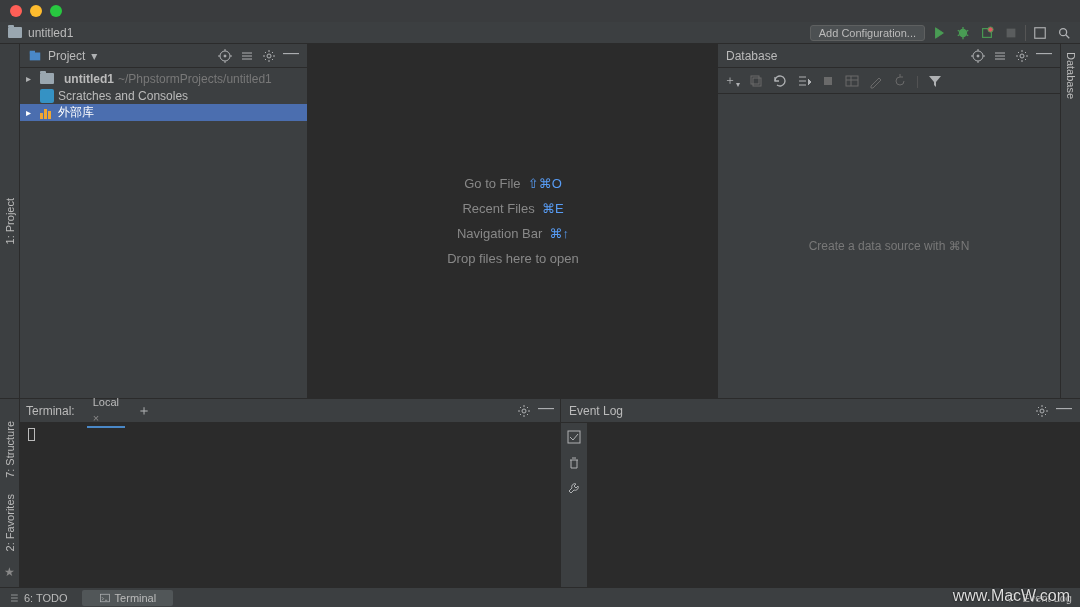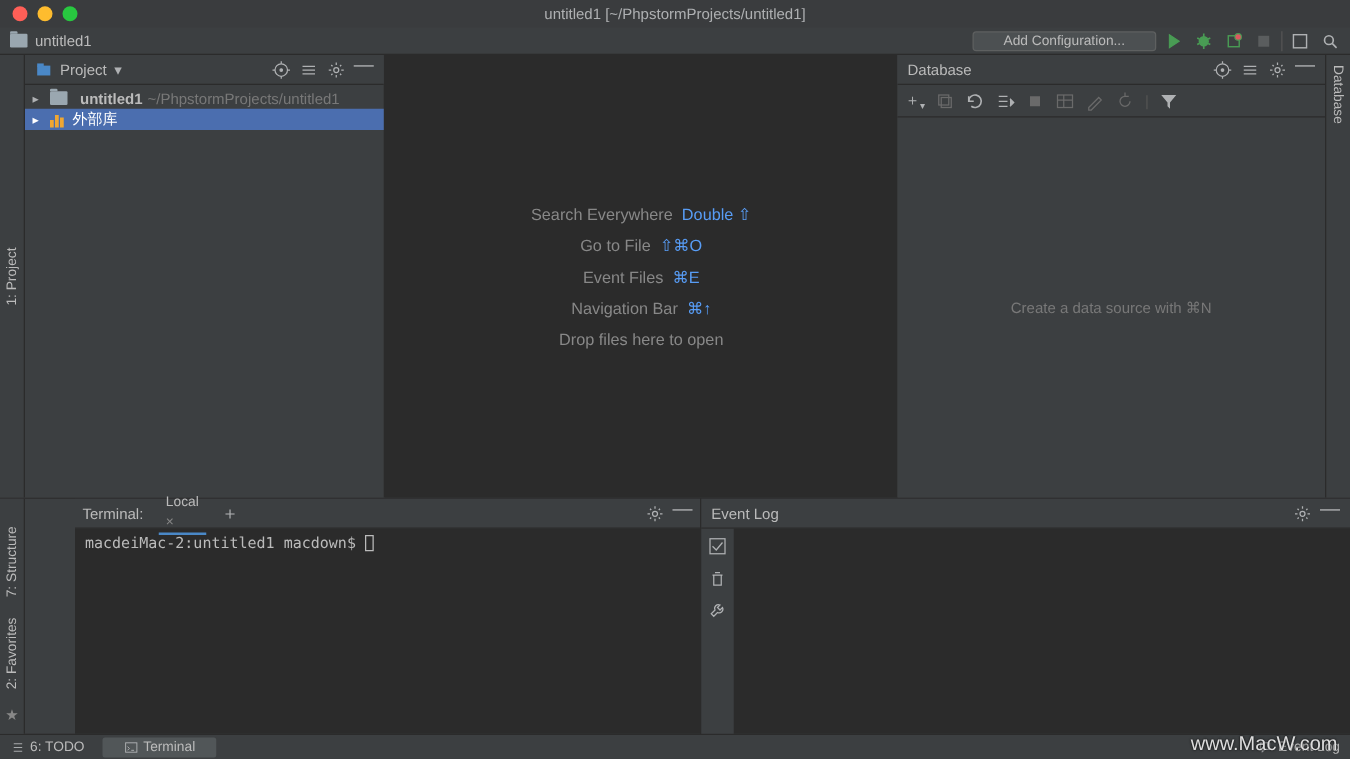--- a/index.html
+++ b/index.html
@@ -24,21 +24,21 @@
 .tc.yellow { background: #febc2e; }
 .tc.green { background: #28c840; }
 .title { position: absolute; width: 100%; text-align: center; color: #aeb0b2; font-size: 12px; }
 
 .breadcrumb { height: 22px; background: #3c3f41; display: flex; align-items: center; padding: 0 8px; border-bottom: 1px solid #2b2b2b; }
 .folder-ic { width: 14px; height: 11px; background: #9aa7b0; border-radius: 1px; margin-right: 6px; position: relative; }
 .folder-ic::before { content:''; position:absolute; top:-2px; left:0; width:6px; height:2px; background:#9aa7b0; border-radius:1px 1px 0 0; }
 .breadcrumb span { color:#bbbbbb; }
 
 .toolbar-right { position: absolute; right: 6px; top: 22px; height: 22px; display: flex; align-items: center; gap: 4px; }
-.addconf { background:#4c5052; border:1px solid #5e6060; color:#bbb; font-size:11px; padding:1px 24px; border-radius:3px; }
+.addconf { background:#4c5052; border:1px solid #5e6060; color:#bbb; font-size:11px; padding:1px 8px; border-radius:3px; }
 .icbtn { width: 20px; height: 20px; display: flex; align-items: center; justify-content: center; color:#6e6e6e; }
 .icbtn svg { width:14px; height:14px; }
 .icbtn.green svg { stroke:#499c54; fill:#499c54; }
 
 .main { display: flex; height: 354px; }
 .leftrail { width: 20px; background:#3c3f41; border-right:1px solid #2b2b2b; display:flex; flex-direction:column; align-items:center; justify-content:center; }
 .railtxt { writing-mode: vertical-rl; transform: rotate(180deg); font-size:11px; color:#bbb; margin:10px 0; }
 .rightrail { width: 20px; background:#3c3f41; border-left:1px solid #2b2b2b; display:flex; flex-direction:column; align-items:center; }
 .rightrail .railtxt { transform:none; writing-mode:vertical-rl; margin-top:8px; }
 
@@ -62,21 +62,21 @@
 
 .db-panel { width:342px; background:#3c3f41; display:flex; flex-direction:column; }
 .db-tools { height:26px; display:flex; align-items:center; padding:0 6px; gap:8px; border-bottom:1px solid #2b2b2b; }
 .db-tools .ic { width:16px; height:16px; color:#afb1b3; }
 .db-empty { flex:1; display:flex; align-items:center; justify-content:center; color:#787878; font-size:12px; }
 
 .bottom { height: 189px; display: flex; border-top:1px solid #2b2b2b; }
 .leftrail2 { width:20px; background:#3c3f41; border-right:1px solid #2b2b2b; display:flex; flex-direction:column; justify-content:flex-end; align-items:center; padding-bottom:8px; }
 .leftrail2 .railtxt { margin:8px 0; }
 .star { color:#888; margin-top:6px; }
-.terminal-pane { flex:1; background:#2b2b2b; display:flex; flex-direction:column;margin-left:40px; }
+.terminal-pane { flex:1; background:#2b2b2b; display:flex; flex-direction:column; }
 .term-hdr { height:24px; display:flex; align-items:center; padding:0 6px; gap:12px; background:#3c3f41; border-bottom:1px solid #2b2b2b; }
 .tab { padding:2px 6px; font-size:11px; border-bottom:2px solid #3c3f41; color:#bbb; display:flex; gap:4px; }
 .tab.active { border-bottom-color:#4a88c7;flex-direction:column; }
 .close-x { color:#888; }
 .plus { color:#afb1b3; font-size:14px; }
 .term-hdr .ctrls { margin-left:auto; display:flex; gap:6px; }
 .term-body { flex:1; padding:4px 8px; font-family: Menlo, monospace; font-size:12px; color:#bbb; }
 .cursor { display:inline-block; width:7px; height:13px; border:1px solid #bbb; vertical-align:middle; }
 
 .eventlog { width:520px; background:#2b2b2b; border-left:1px solid #2b2b2b; display:flex; }
@@ -89,21 +89,20 @@
 .btn-ic { width:12px; height:12px; }
 .spacer { flex:1; }
 
 .watermark { position:absolute; right:10px; bottom:2px; color:#ddd; font-size:16px; text-shadow:0 0 2px #000; }
 svg { display:block; }
 </style>
 </head>
 <body>
 
 <div class="titlebar">
-  <div class="title">untitled1 [~/PhpstormProjects/untitled1]</div>
   <div class="traffic">
     <div class="tc red"></div>
     <div class="tc yellow"></div>
     <div class="tc green"></div>
   </div>
 </div>
 
 <div class="breadcrumb">
   <div class="folder-ic"></div>
   <span>untitled1</span>
@@ -177,36 +176,39 @@
         <span style="color:#afb1b3; font-size:16px; line-height:10px">—</span>
       </div>
     </div>
     <div class="tree">
       <div class="tree-row">
         <span class="arrow">▸</span>
         <div class="folder-ic"></div>
         <b>untitled1</b>
         <span class="dim">~/PhpstormProjects/untitled1</span>
       </div>
+      <div class="tree-row" style="padding-left:20px">
+        <div class="scratch-ic"></div>
+        <span>Scratches and Consoles</span>
+      </div>
       <div class="tree-row sel">
         <span class="arrow" style="color:#fff">▸</span>
         <div class="lib-ic">
             <i style="height:6px"></i>
             <i style="height:10px"></i>
             <i style="height:8px"></i>
           </div>
         <span>外部库</span>
       </div>
     </div>
   </div>
 
   <div class="editor">
-    <div class="hint"><span>Search Everywhere</span>&nbsp;&nbsp;<span class="key">Double ⇧</span></div>
     <div class="hint"><span>Go to File</span>&nbsp;&nbsp;<span class="key">⇧⌘O</span></div>
-    <div class="hint"><span>Event Files</span>&nbsp;&nbsp;<span class="key">⌘E</span></div>
+    <div class="hint"><span>Recent Files</span>&nbsp;&nbsp;<span class="key">⌘E</span></div>
     <div class="hint"><span>Navigation Bar</span>&nbsp;&nbsp;<span class="key">⌘↑</span></div>
     <div class="hint">Drop files here to open</div>
   </div>
 
   <div class="db-panel">
     <div class="panel-hdr">
       <span>Database</span>
       <div class="ctrls">
         <svg class="ic" viewBox="0 0 16 16" stroke="#afb1b3" fill="none">
             <circle cx="8" cy="8" r="5"></circle>
@@ -281,21 +283,21 @@
       <span class="plus">＋</span>
       <div class="ctrls">
         <svg class="ic" viewBox="0 0 16 16" stroke="#afb1b3" fill="none">
             <circle cx="8" cy="8" r="2"></circle>
             <path d="M8 2V4 M8 12V14 M2 8H4 M12 8H14 M4 4L5 5 M11 11L12 12 M4 12L5 11 M11 5L12 4"></path>
           </svg>
         <span style="color:#afb1b3; font-size:16px; line-height:10px">—</span>
       </div>
     </div>
     <div class="term-body">
-      <span>macdeiMac-2:untitled1 macdown$ </span><span class="cursor"></span>
+      <span class="cursor"></span>
     </div>
   </div>
 
   <div class="eventlog" style="flex-direction:column">
     <div class="ev-hdr">
       <span>Event Log</span>
       <div class="ctrls" style="margin-left:auto; display:flex; gap:6px">
         <svg class="ic" viewBox="0 0 16 16" stroke="#afb1b3" fill="none">
             <circle cx="8" cy="8" r="2"></circle>
             <path d="M8 2V4 M8 12V14 M2 8H4 M12 8H14 M4 4L5 5 M11 11L12 12 M4 12L5 11 M11 5L12 4"></path>

